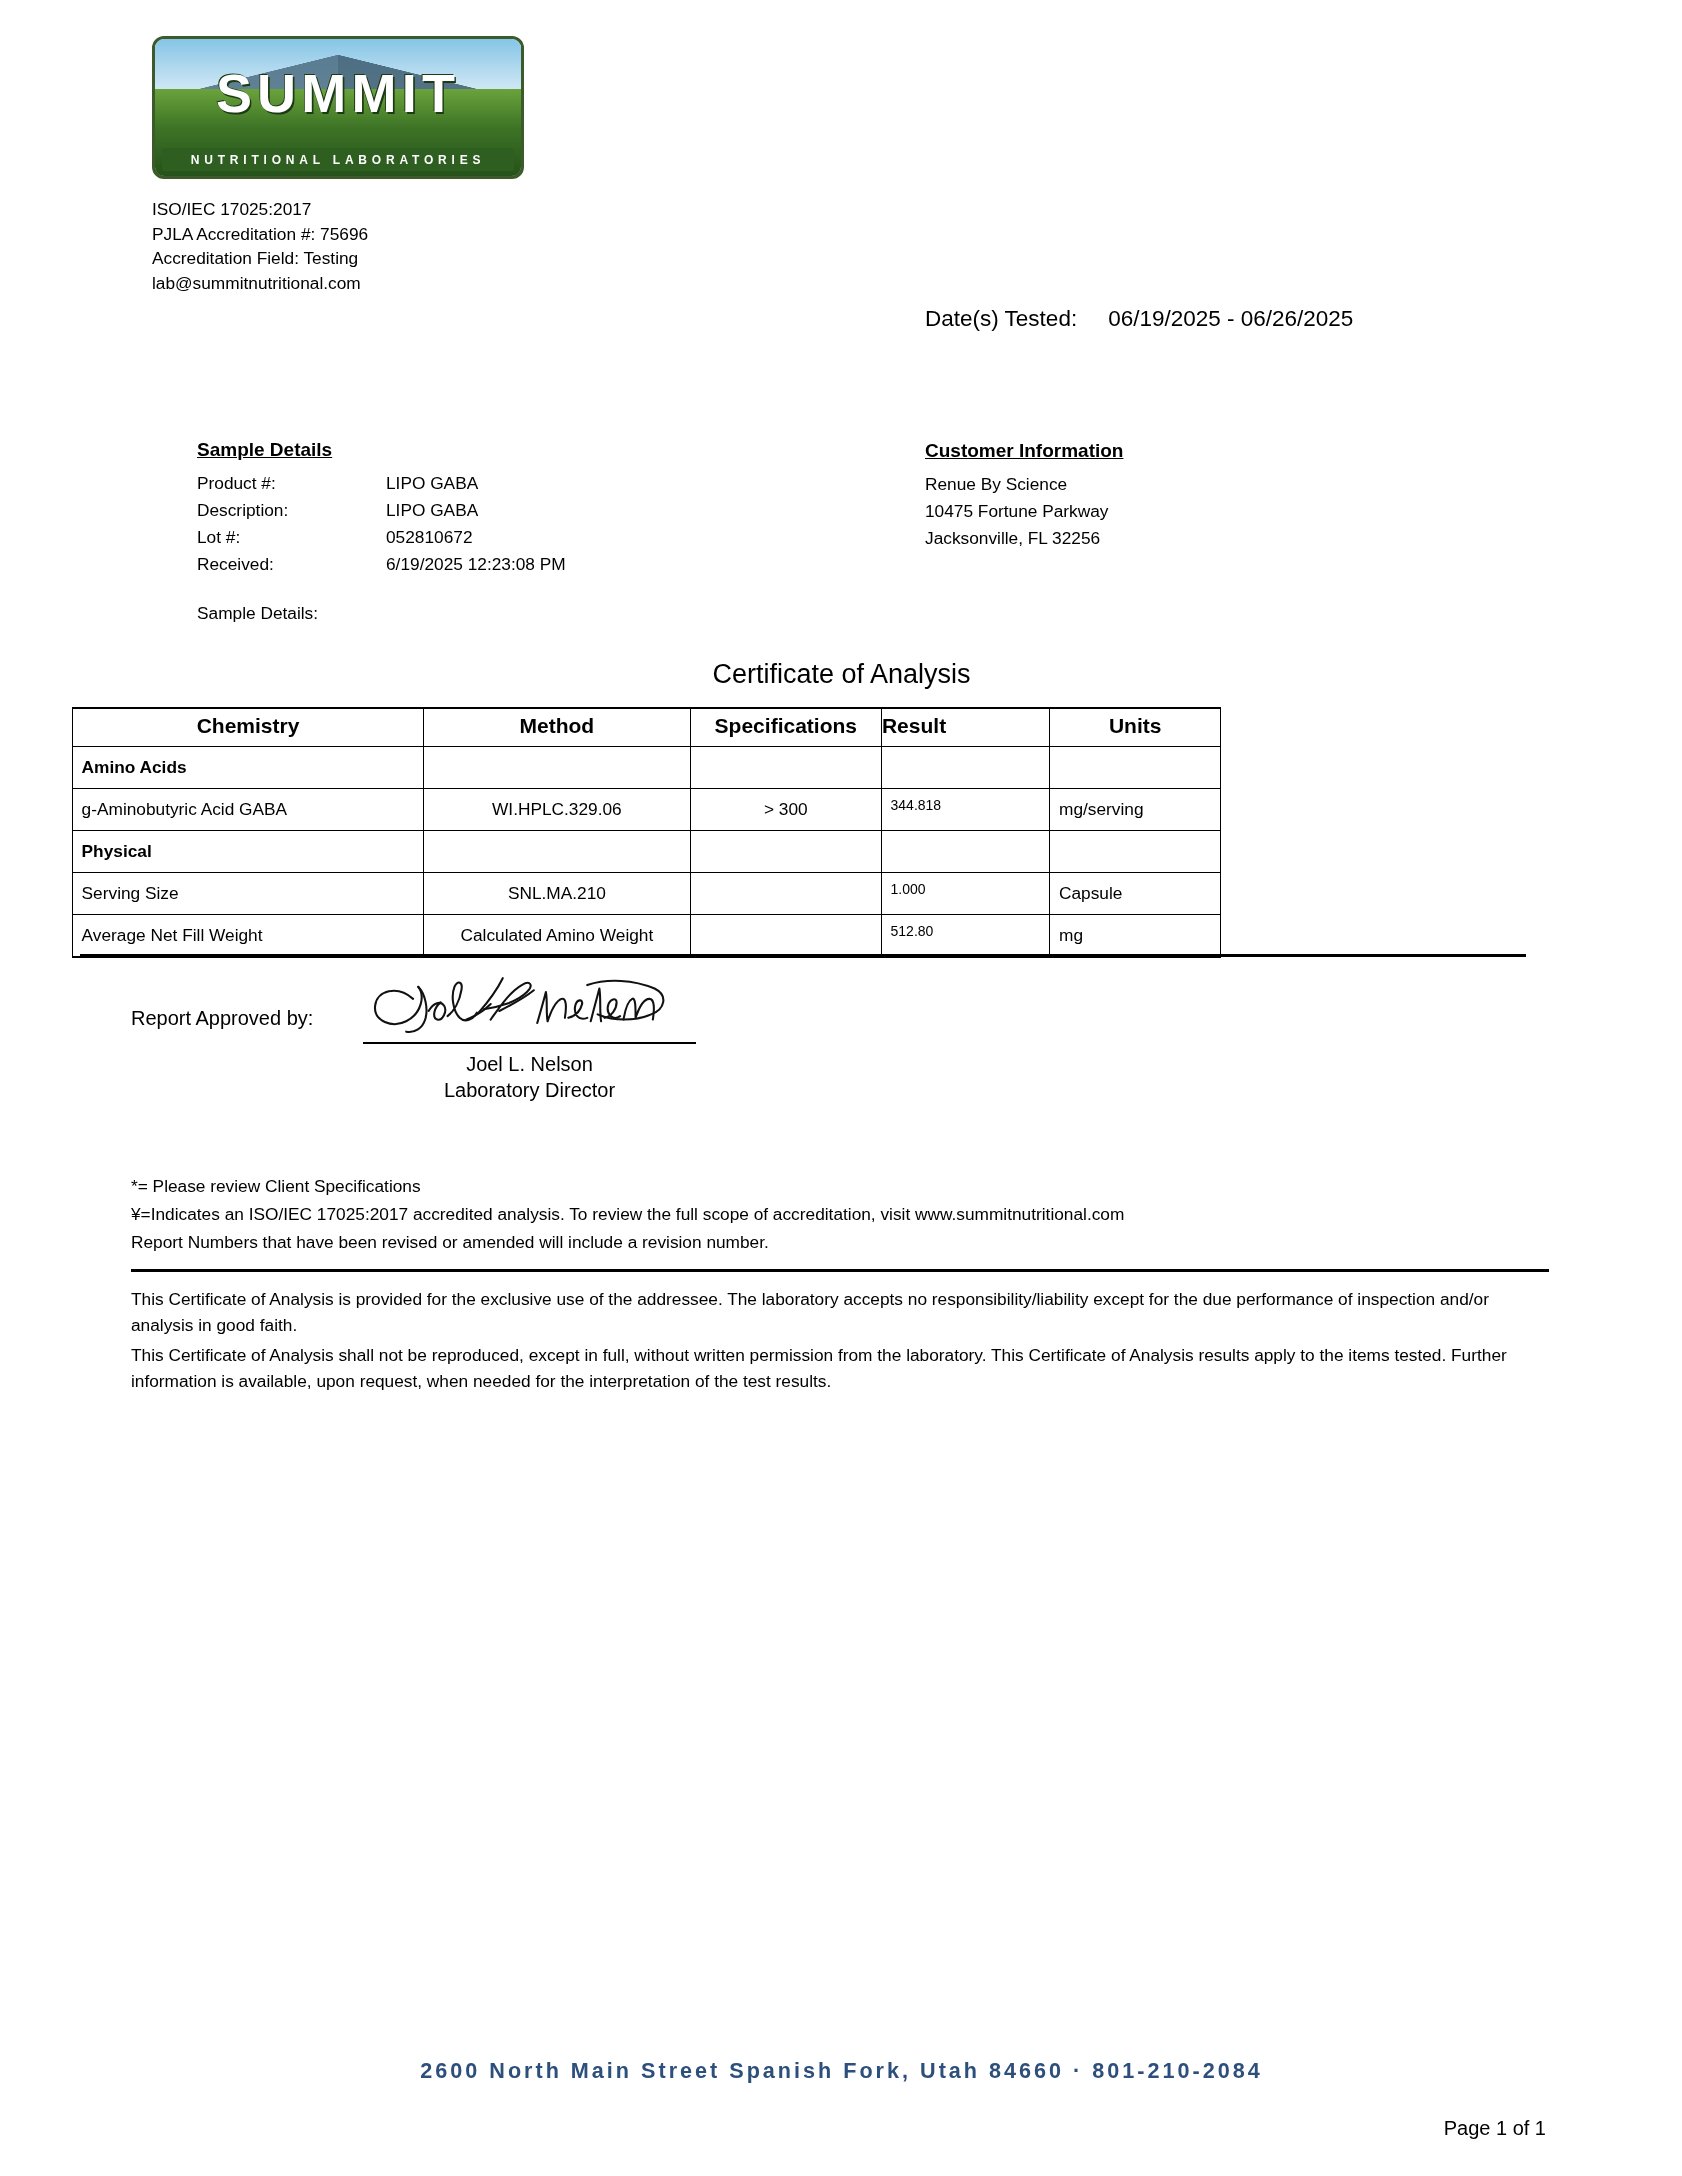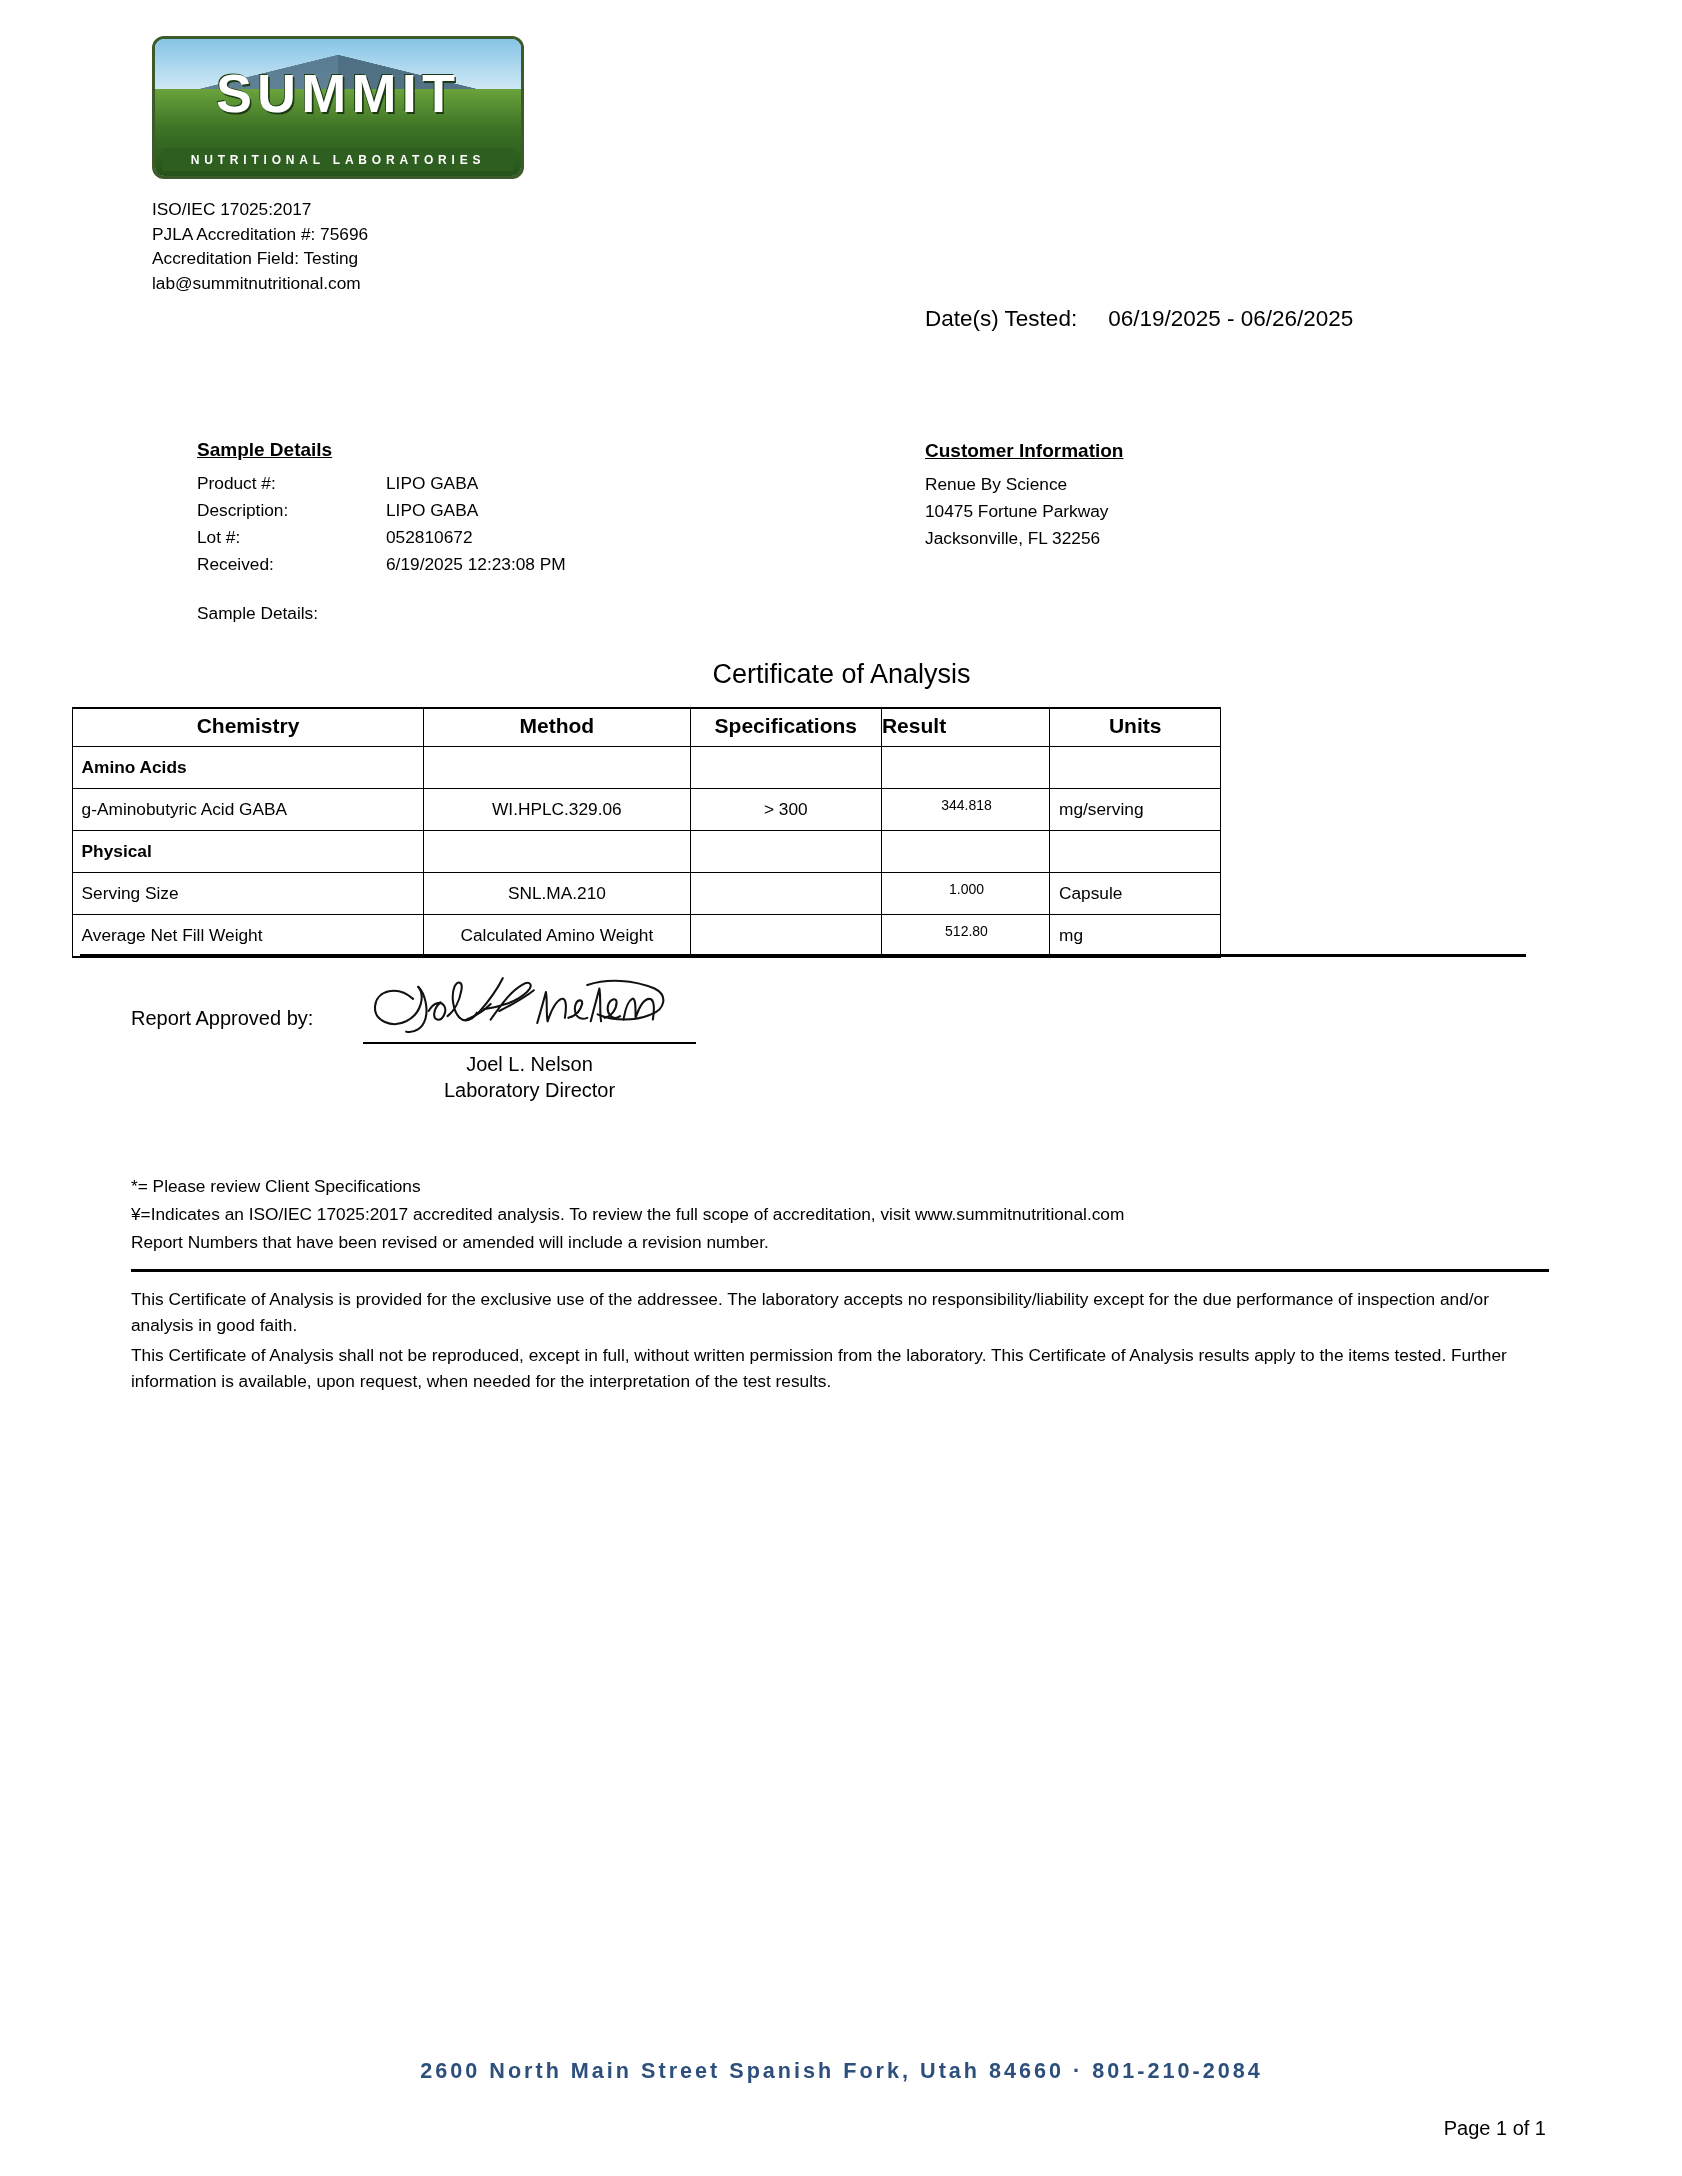--- a/index.html
+++ b/index.html
@@ -171,21 +171,21 @@
     border-bottom: 1.7px solid #000;
   }
   .results tbody td {
     height: 34px;
     padding: 3.5px 8.6px;
     vertical-align: middle;
   }
   .c-chem { width: 493px; text-align: left; }
   .c-method { width: 330px; text-align: center; }
   .c-spec { width: 206px; text-align: center; }
-  .c-result { width: 218px; text-align: center; padding-right: 7px !important; }
+  .c-result { width: 218px; text-align: left; padding-right: 7px !important; }
   .c-units { width: 199px; text-align: left; }
   .grp { font-weight: bold; }
   .sup { font-size: 14px; vertical-align: super; }
   .results tbody tr:last-child td { border-bottom: 2.6px solid #000; }
 
   
   .sig-rule {
     position: absolute;
     left: 80px;
     top: 954px;

